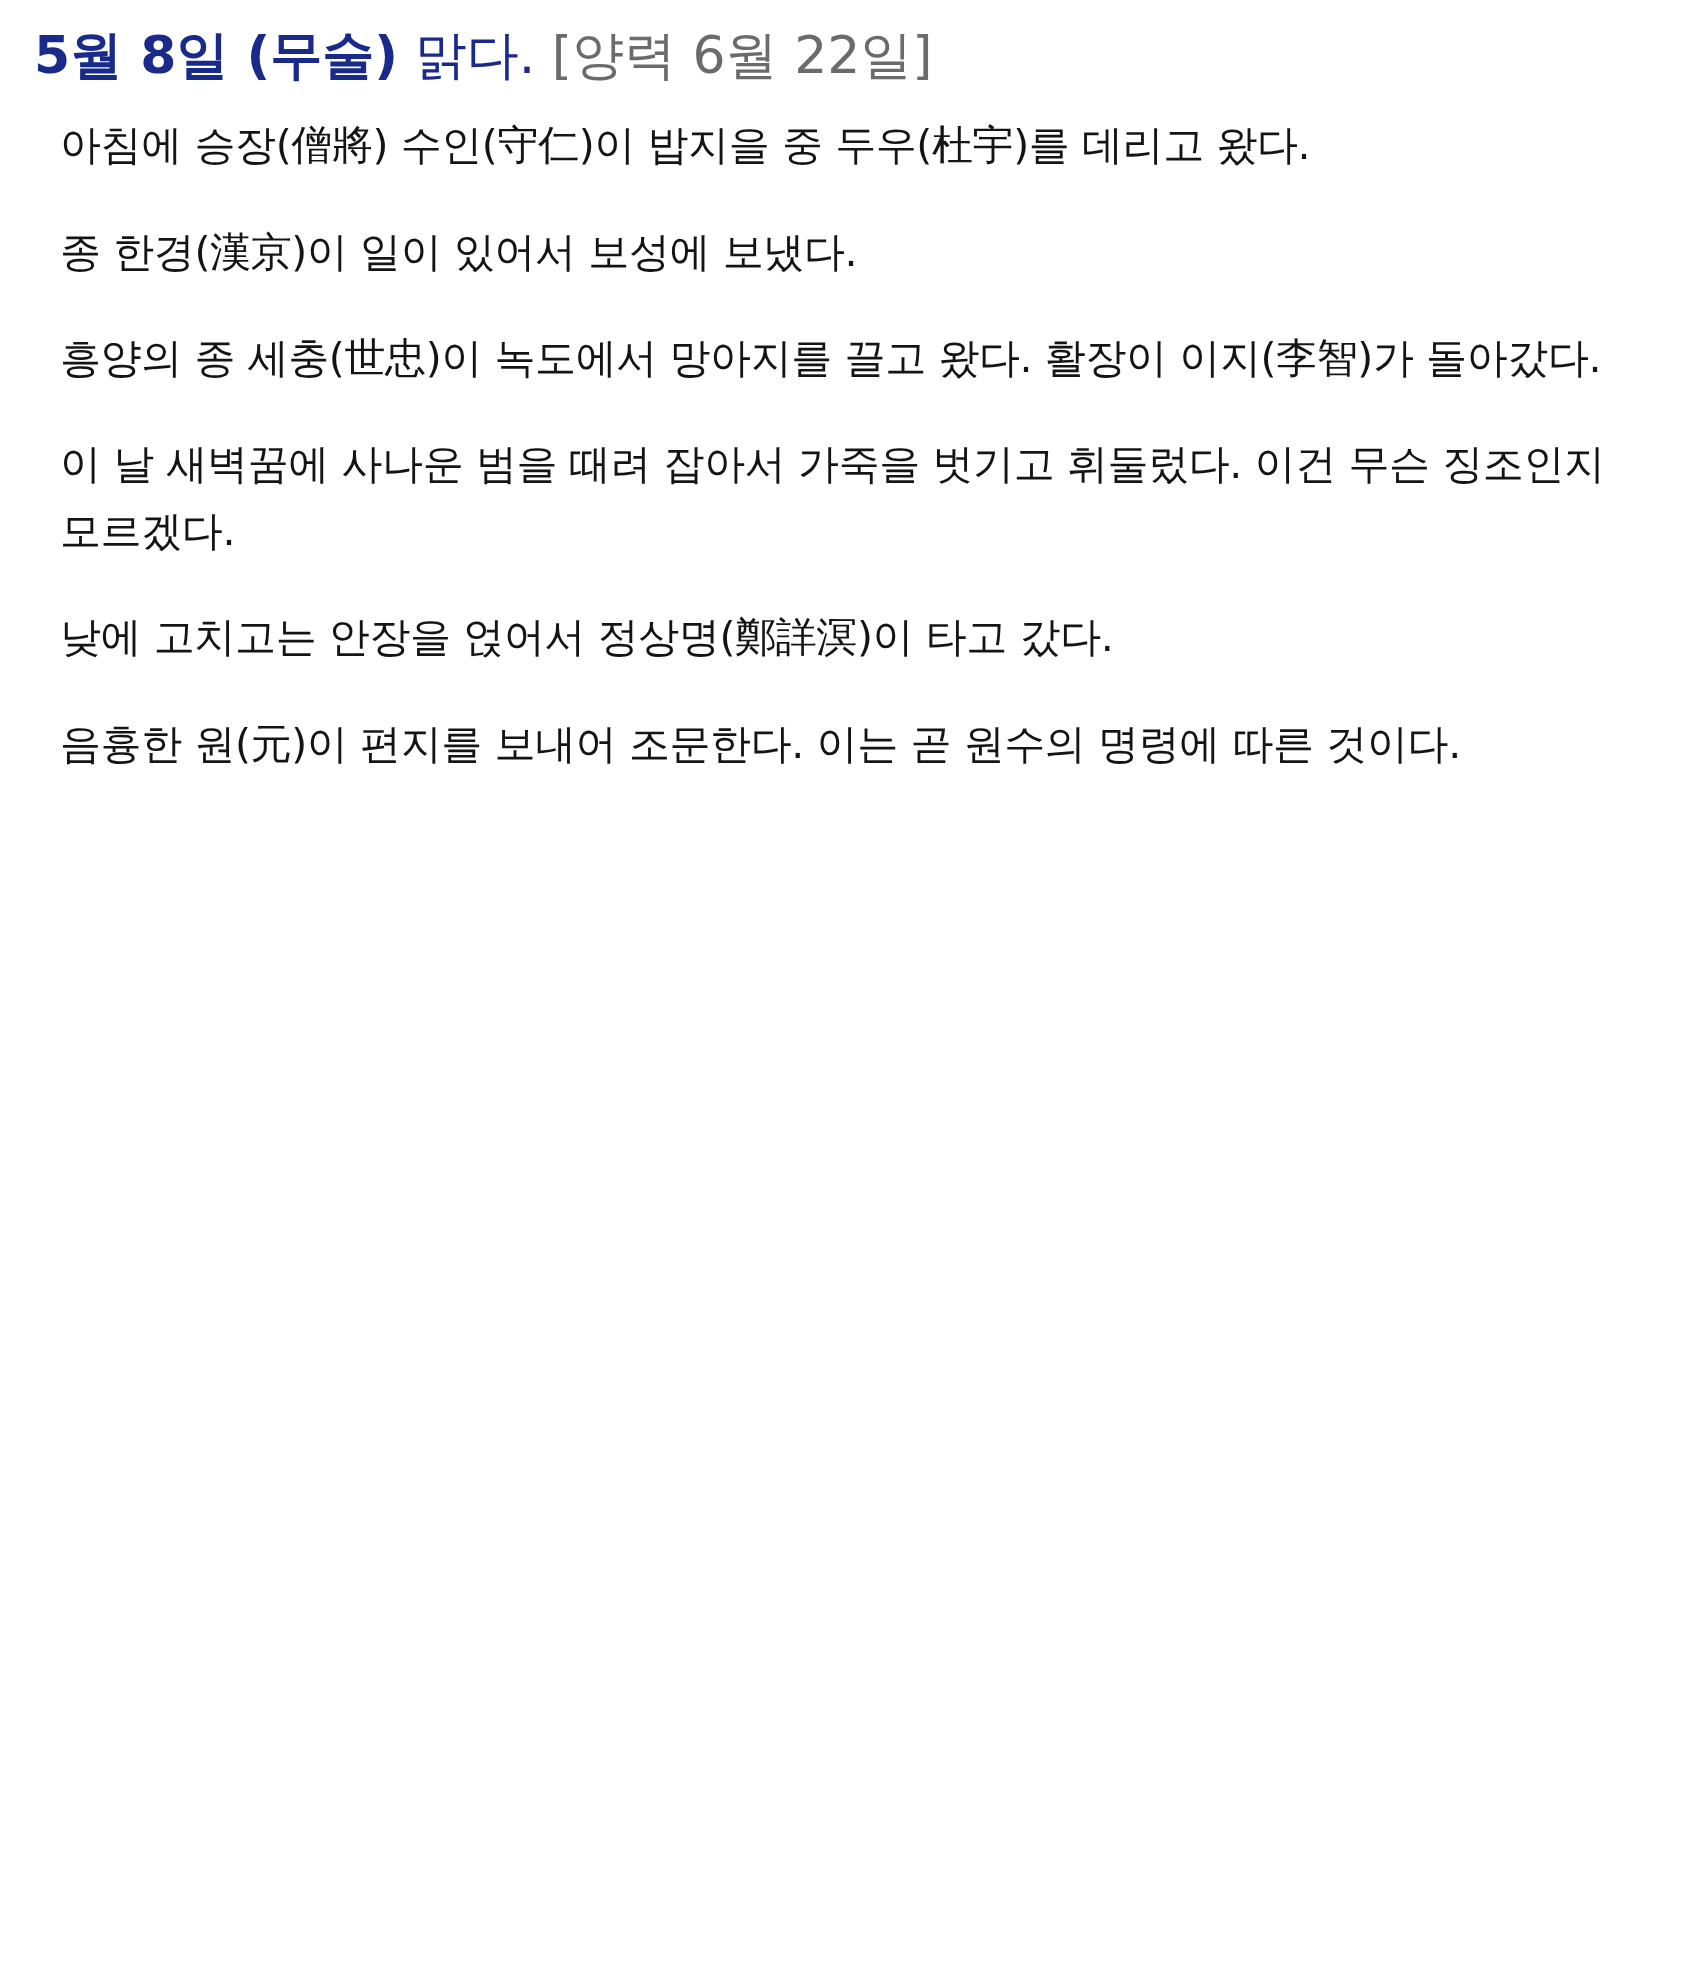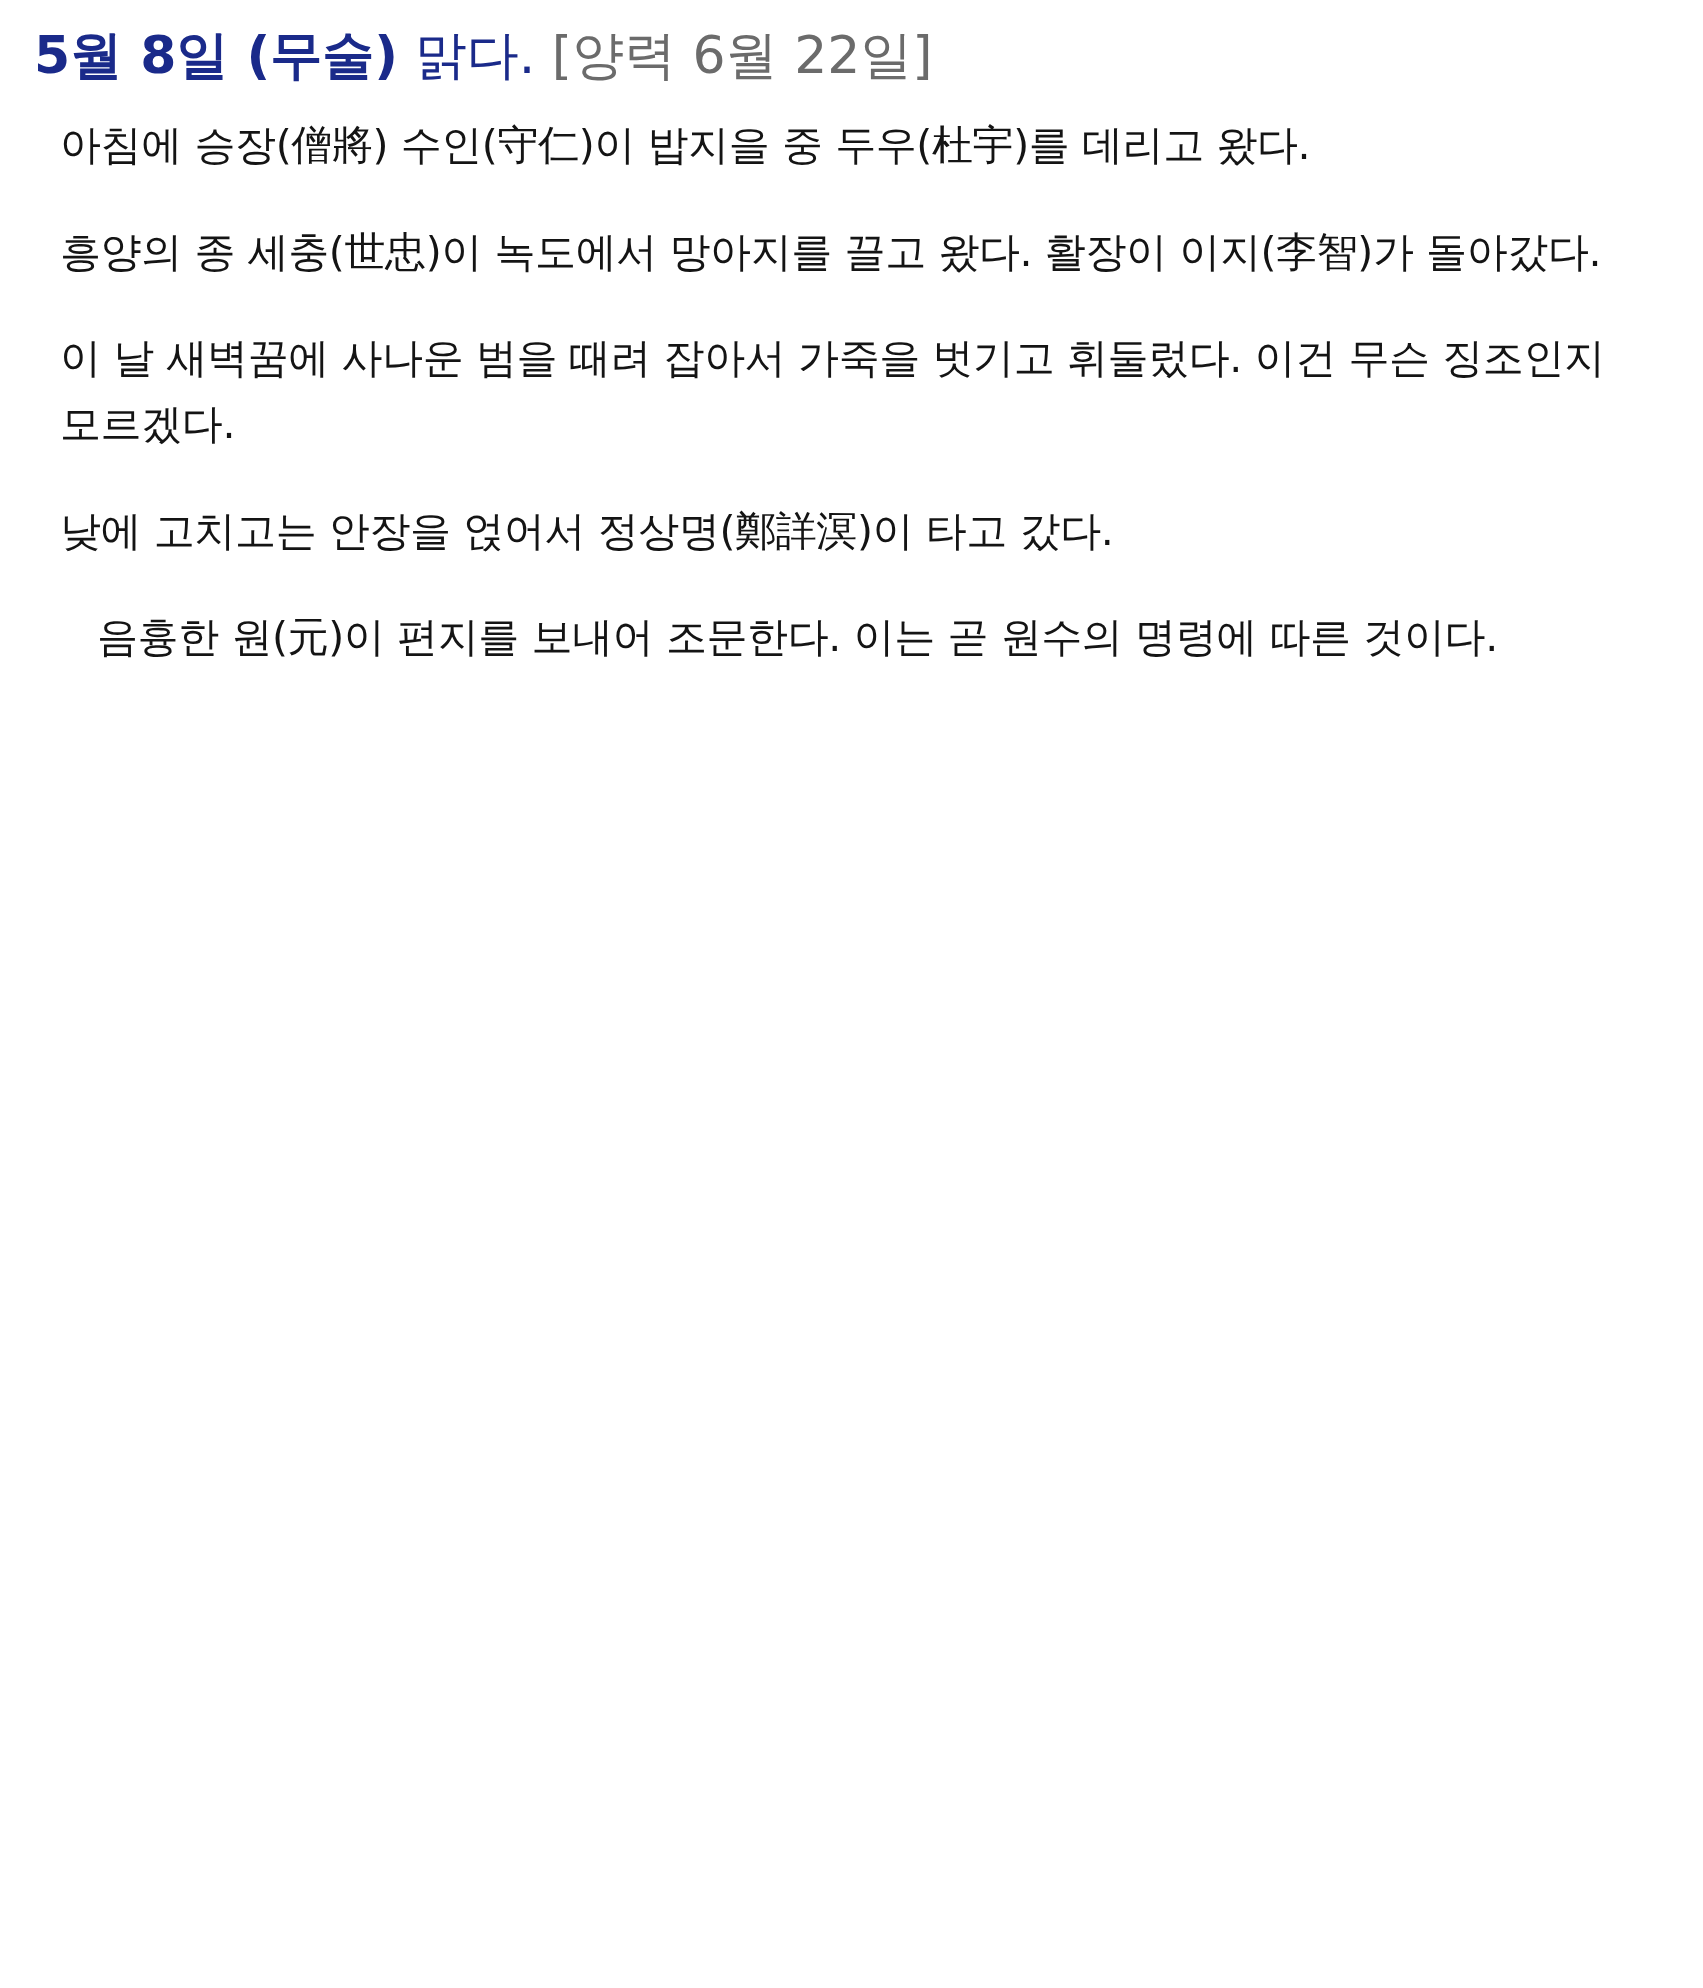--- a/index.html
+++ b/index.html
@@ -46,35 +46,35 @@
     font-size: 41px;
     line-height: 1.62;
     margin: 0 0 40px 0;
     color: #141414;
     letter-spacing: -0.4px;
     word-break: keep-all;
     max-width: 1620px;
   }
   .para:last-child {
     margin-bottom: 0;
-    margin-left: 37px;
   }
 </style>
 </head>
 <body>
 
 <div class="page">
 
   <h1 class="entry-header">
     <span class="entry-date">5월 8일 (무술)</span>
     <span class="entry-weather">맑다.</span>
     <span class="entry-solar">[양력 6월 22일]</span>
   </h1>
 
   <div class="body-block">
     <p class="para">아침에 승장(僧將) 수인(守仁)이 밥지을 중 두우(杜宇)를 데리고 왔다.</p>
+    <p class="para">종 한경(漢京)이 일이 있어서 보성에 보냈다.</p>
     <p class="para">흥양의 종 세충(世忠)이 녹도에서 망아지를 끌고 왔다. 활장이 이지(李智)가 돌아갔다.</p>
     <p class="para">이 날 새벽꿈에 사나운 범을 때려 잡아서 가죽을 벗기고 휘둘렀다. 이건 무슨 징조인지 모르겠다.</p>
     <p class="para">낮에 고치고는 안장을 얹어서 정상명(鄭詳溟)이 타고 갔다.</p>
     <p class="para">음흉한 원(元)이 편지를 보내어 조문한다. 이는 곧 원수의 명령에 따른 것이다.</p>
   </div>
 
 </div>
 
 </body></html>

